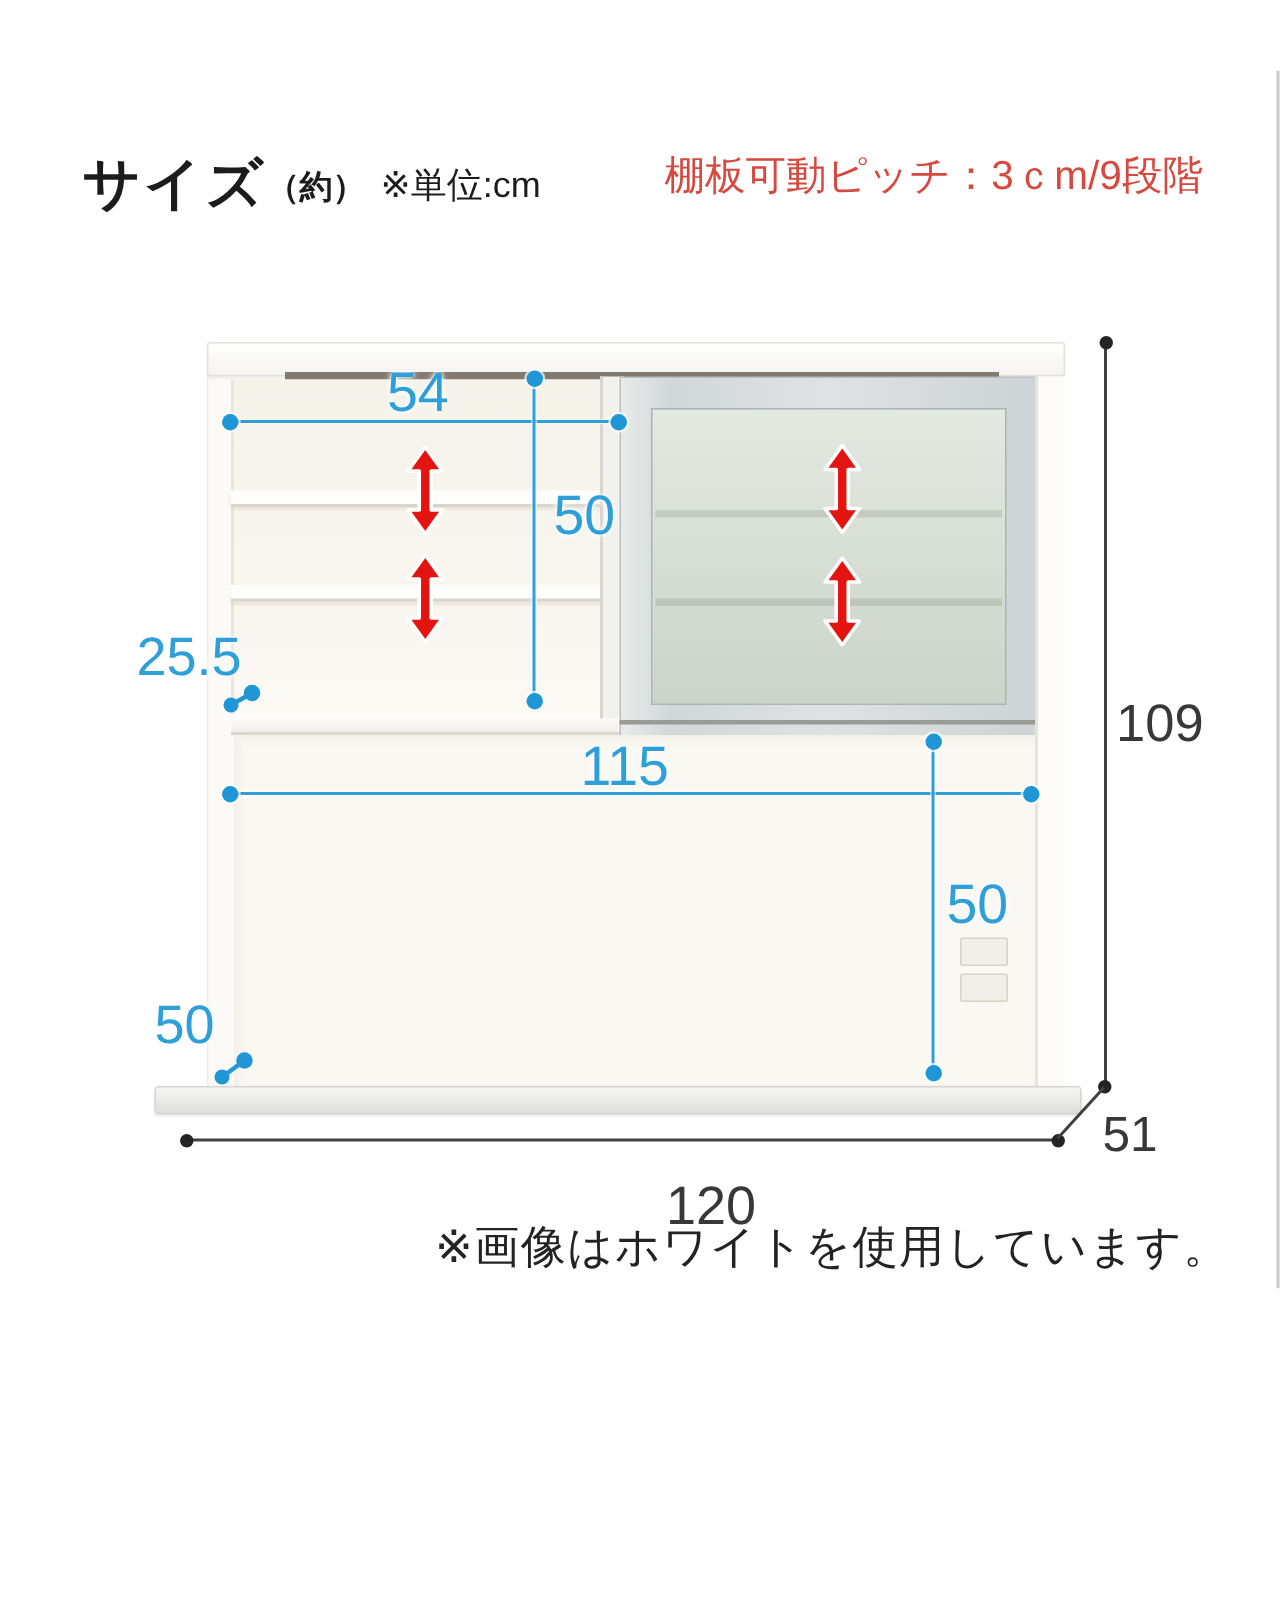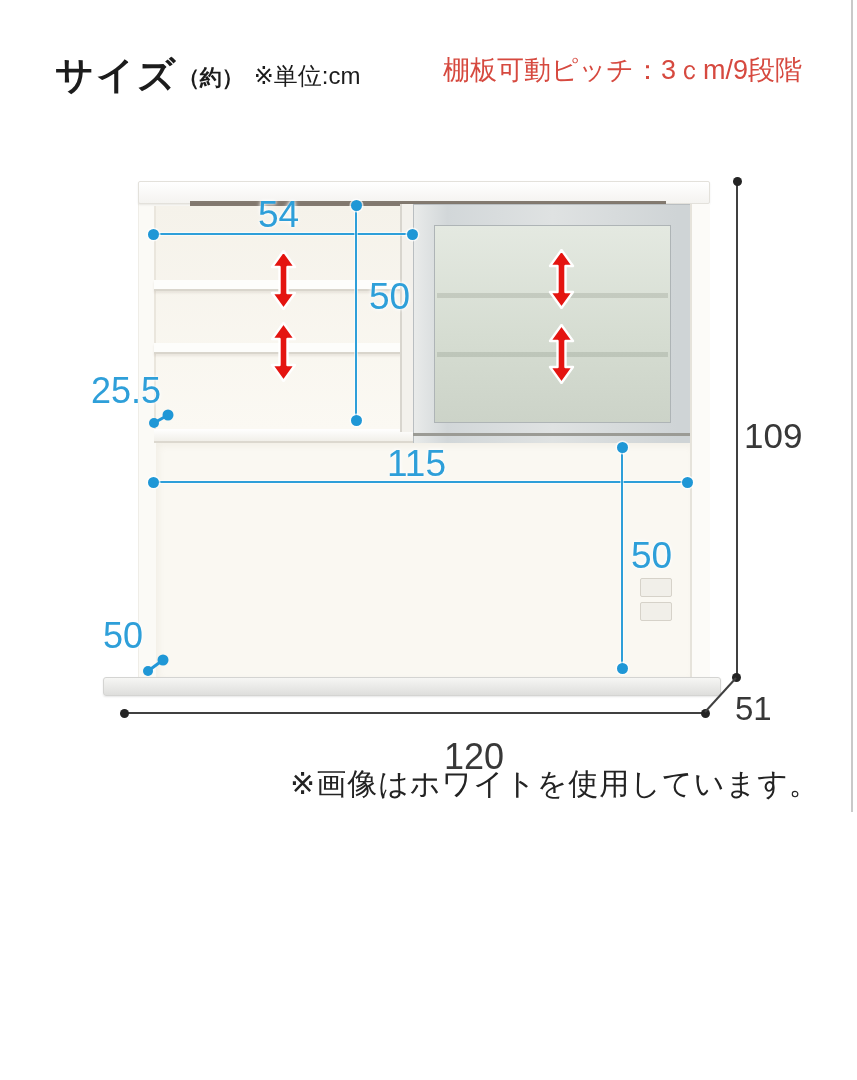--- a/index.html
+++ b/index.html
@@ -1,17 +1,17 @@
 <!DOCTYPE html>
 <html><head>
 <meta charset="utf-8">
 <style>
   html,body{margin:0;padding:0;background:#fff;}
   body{font-family:"Liberation Sans","DejaVu Sans",sans-serif;}
-  .page{position:relative;width:857px;height:812px;background:#ffffff;overflow:hidden;}
+  .page{position:relative;width:857px;height:812px;background:#ffffff;overflow:hidden;margin-top:47px;}
   .abs{position:absolute;}
 
   
   .title-row{position:absolute;left:55px;top:50px;display:flex;align-items:flex-start;white-space:nowrap;}
   .title-main{font-size:38px;font-weight:bold;color:#1c1c1c;letter-spacing:2px;}
   .title-approx{font-size:22px;font-weight:bold;color:#1c1c1c;margin-top:13px;}
   .unit-note{font-size:24px;color:#1c1c1c;margin-left:10px;margin-top:10px;}
   .pitch-note{position:absolute;left:443px;top:52px;font-size:27px;color:#d6493f;white-space:nowrap;}
 
   

